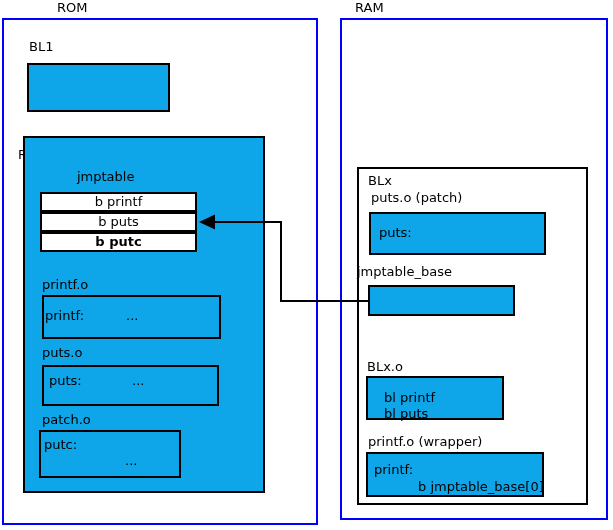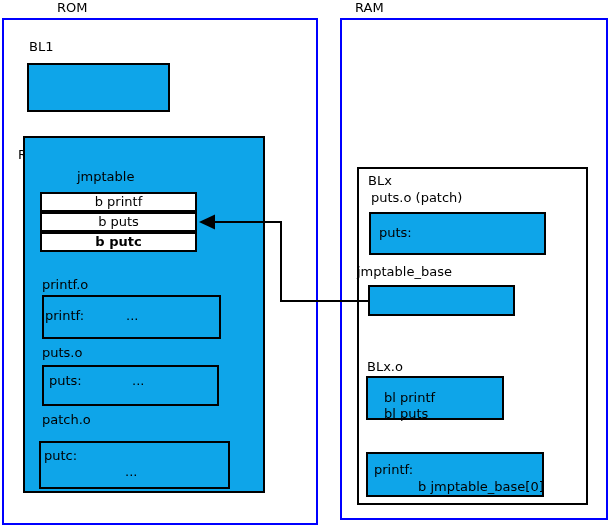--- a/index.html
+++ b/index.html
@@ -43,21 +43,21 @@
     <span class="boxtext" style="left:82px; top:11px;">...</span>
   </div>
 
   <span class="label" style="left:42px; top:345px;">puts.o</span>
   <div class="bbox" style="left:42px; top:365px; width:177px; height:41px;">
     <span class="boxtext" style="left:5px; top:6px;">puts:</span>
     <span class="boxtext" style="left:88px; top:6px;">...</span>
   </div>
 
   <span class="label" style="left:42px; top:412px;">patch.o</span>
-  <div class="bbox" style="left:39px; top:430px; width:191px; height:48px;margin-top:11px;">
+  <div class="bbox" style="left:39px; top:430px; width:142px; height:48px;">
     <span class="boxtext" style="left:3px; top:5px;">putc:</span>
     <span class="boxtext" style="left:84px; top:21px;">...</span>
   </div>
 
   <span class="label" style="left:355px; top:0px;">RAM</span>
   <div class="frame" style="left:340px; top:18px; width:268px; height:502px;"></div>
 
   <div class="bbox" style="left:357px; top:167px; width:231px; height:338px; background:transparent;"></div>
   <span class="label" style="left:368px; top:173px;">BLx</span>
 
@@ -68,20 +68,21 @@
 
   <span class="label" style="left:357px; top:264px;">jmptable_base</span>
   <div class="bbox" style="left:368px; top:285px; width:147px; height:31px;"></div>
 
   <span class="label" style="left:367px; top:359px;">BLx.o</span>
   <div class="bbox" style="left:366px; top:376px; width:138px; height:44px;">
     <span class="boxtext" style="left:16px; top:12px;">bl printf</span>
     <span class="boxtext" style="left:16px; top:28px;">bl puts</span>
   </div>
 
+  <span class="label" style="left:368px; top:434px;">printf.o (wrapper)</span>
   <div class="bbox" style="left:366px; top:452px; width:178px; height:45px;">
     <span class="boxtext" style="left:6px; top:8px;">printf:</span>
     <span class="boxtext" style="left:50px; top:25px;">b jmptable_base[0]</span>
   </div>
 
   <svg id="connector-svg" width="613" height="530" viewBox="0 0 613 530">
     <polyline points="368,301 281,301 281,222 211,222" fill="none" stroke="#000000" stroke-width="2"></polyline>
     <polygon points="199,222 215,214.5 215,229.5" fill="#000000"></polygon>
   </svg>
 

